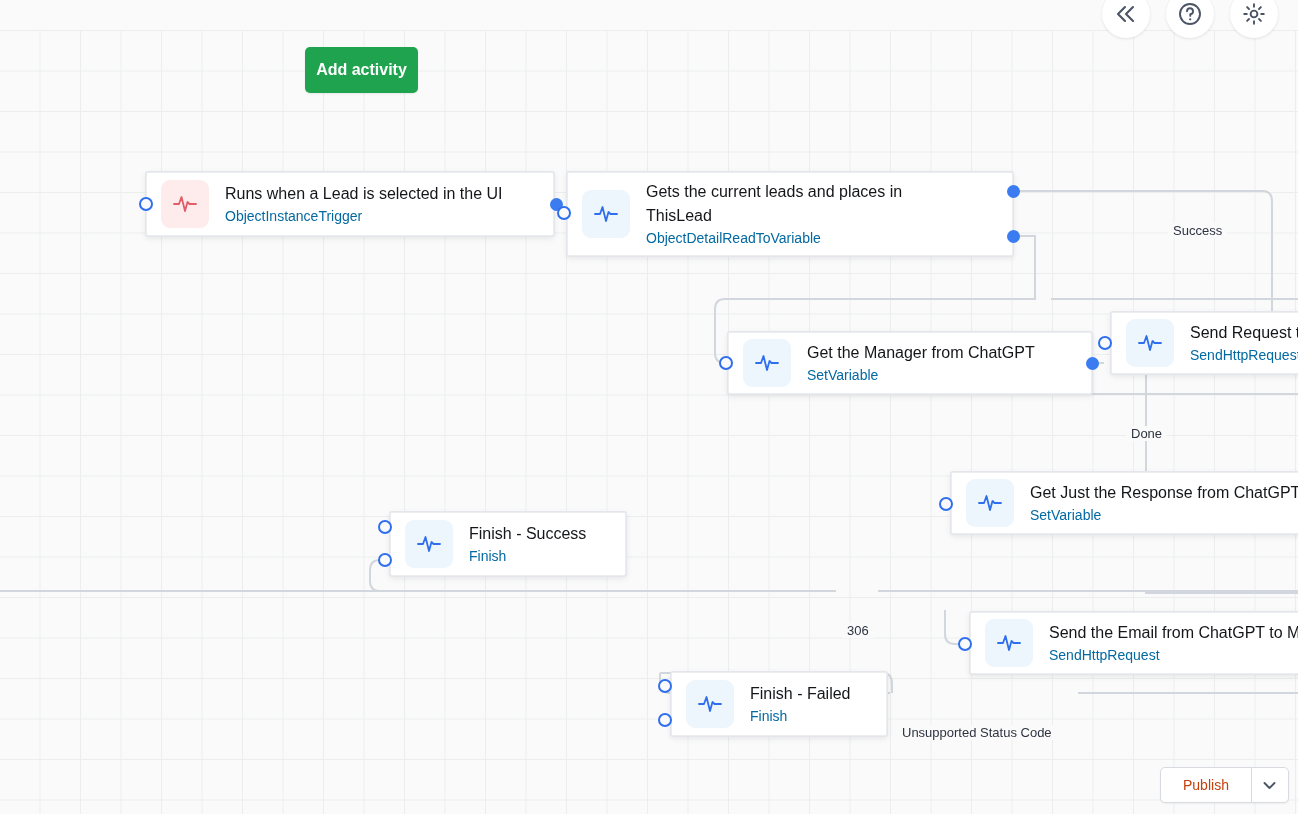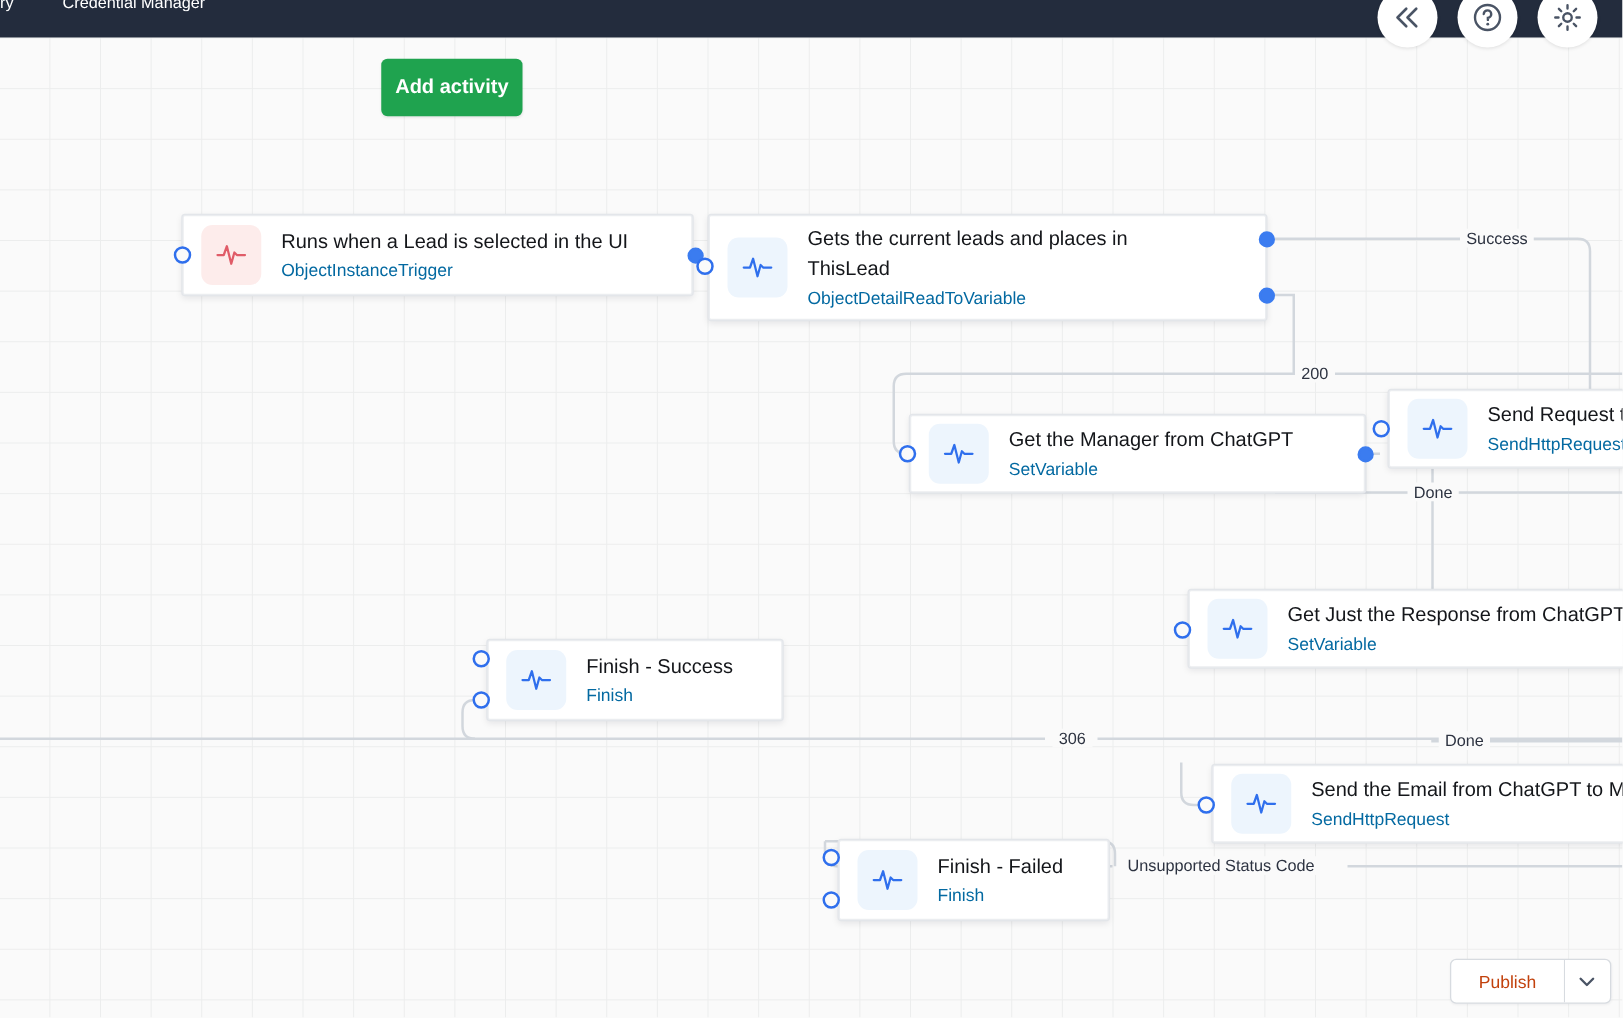--- a/index.html
+++ b/index.html
@@ -63,21 +63,21 @@
   }
 
   
   #edges { position: absolute; left: 0; top: 0; width: 1298px; height: 814px; z-index: 5; pointer-events: none; }
   #edges path { fill: none; stroke: #d2d7dd; stroke-width: 2; }
 
   .edge-label {
     position: absolute; z-index: 8;
     font-size: 13px; color: #2d3341;
     background: #fafafa; padding: 0 5px;
-    white-space: nowrap; line-height: 15px;
+    white-space: nowrap; line-height: 15px; margin-top: 40px;
   }
 
   
   .node {
     position: absolute; z-index: 20;
     background: #ffffff;
     border: 1px solid #ebedf0;
     border-radius: 2px;
     display: flex; align-items: center;
     padding: 10px 14px;
@@ -290,24 +290,20 @@
     <button id="btn-publish">Publish</button>
     <button id="btn-publish-more">
       <span>
         <svg width="13" height="9" viewBox="0 0 13 9">
           <path d="M1.5 2 L6.5 7 L11.5 2" fill="none" stroke="#4a5465" stroke-width="1.9" stroke-linecap="round" stroke-linejoin="round"></path>
         </svg>
       </span>
     </button>
   </div>
 
-  <div id="topbar">
-    <span class="tb-text" id="tb-breadcrumb">ry</span>
-    <span class="tb-text" id="tb-title">Credential Manager</span>
-  </div>
 
   <button class="round-btn" id="btn-collapse">
     <span>
       <svg width="26" height="20" viewBox="0 0 26 20">
         <path d="M12 3 L5 10 L12 17 M20 3 L13 10 L20 17" fill="none" stroke="#4a5465" stroke-width="2.1" stroke-linecap="round" stroke-linejoin="round"></path>
       </svg>
     </span>
   </button>
 
   <button class="round-btn" id="btn-help">

